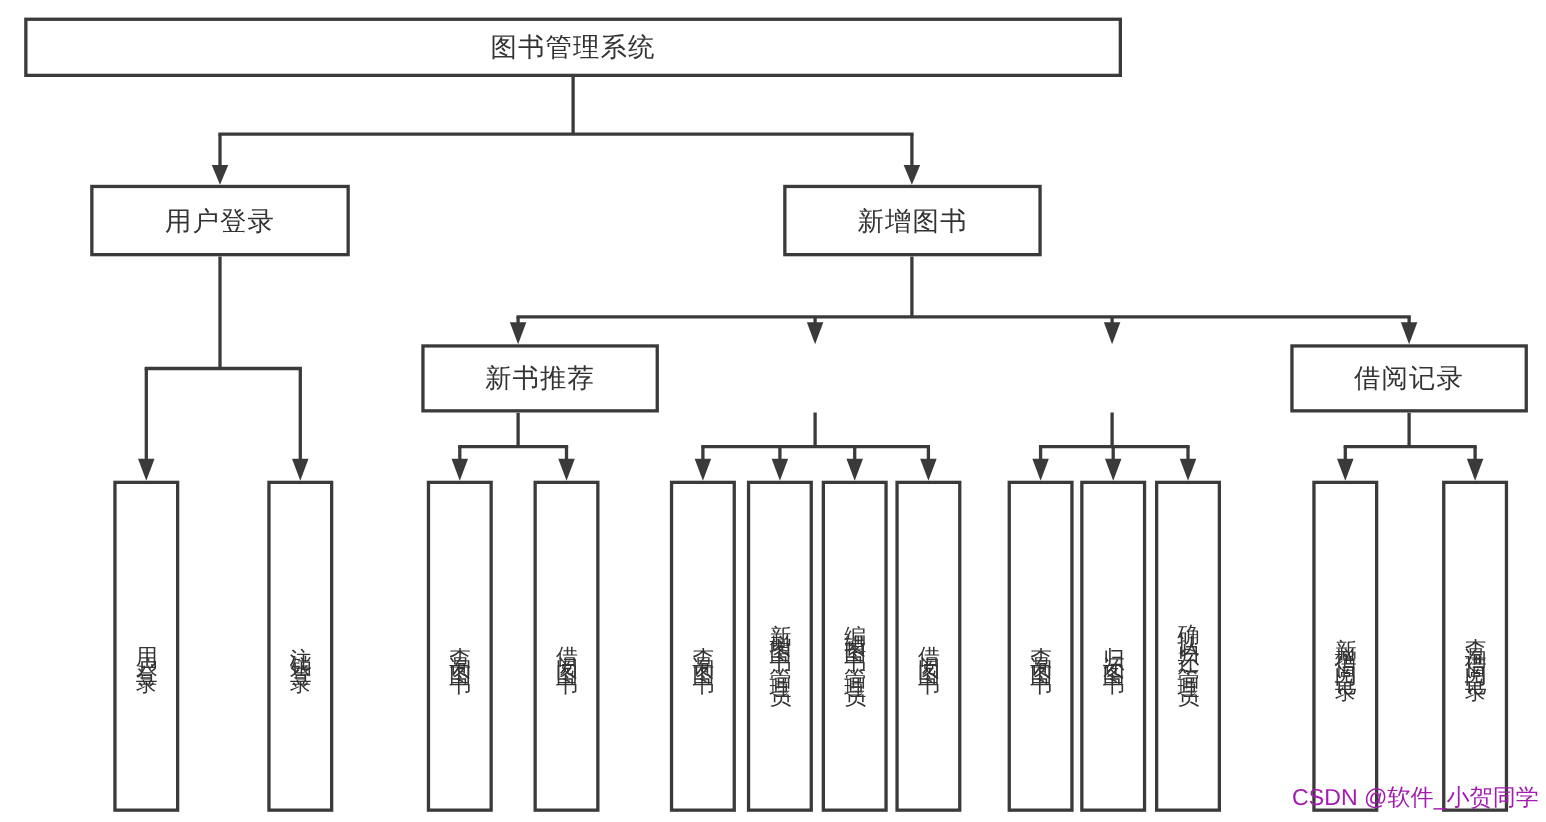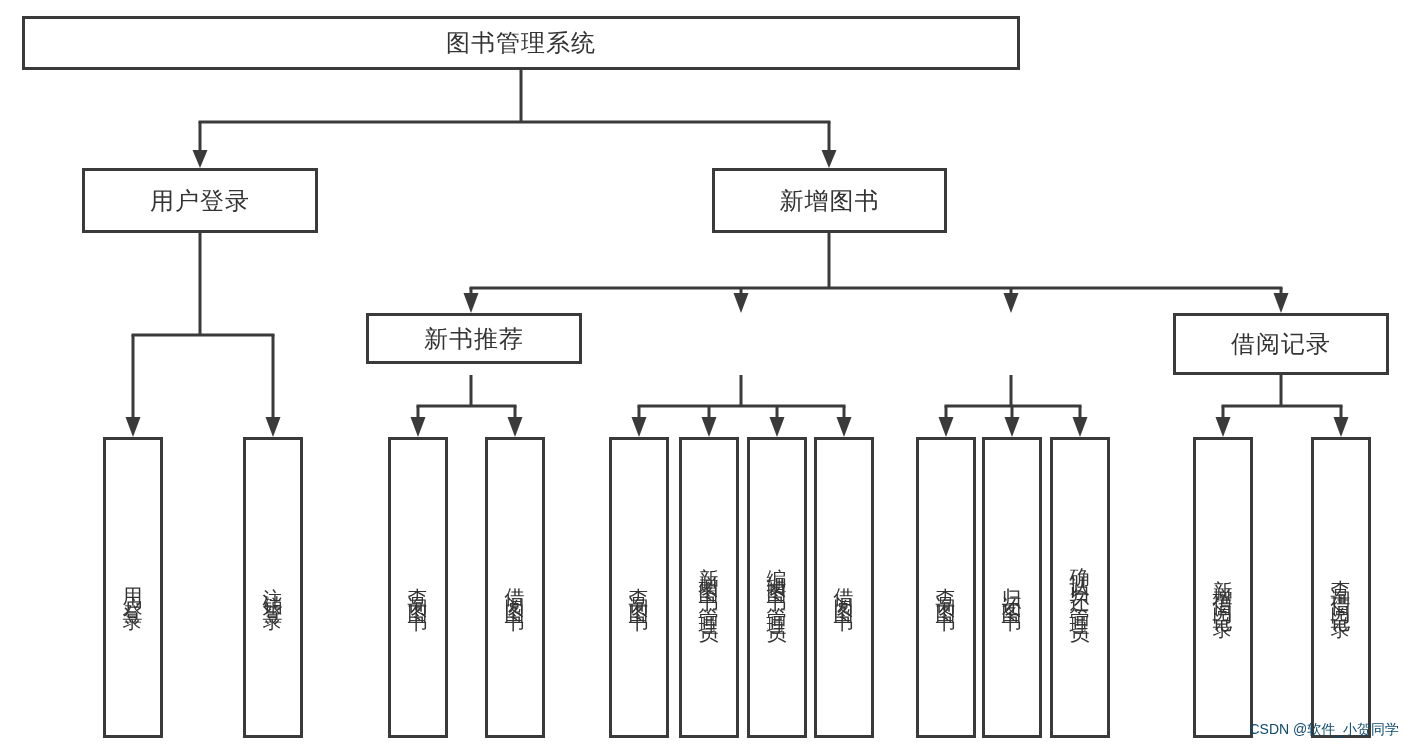--- a/index.html
+++ b/index.html
@@ -30,22 +30,22 @@
     writing-mode:vertical-rl;
     text-orientation:mixed;
     font-size:20px;
     letter-spacing:8px;
     line-height:1;
     color:#333333;
   }
   .watermark{
     position:absolute;
     right:6px;bottom:8px;
-    font-size:14px;
-    color:#0c4a6e;
+    font-size:21px;
+    color:#a21caf;
     z-index:3;
     white-space:nowrap;
   }
 </style>
 </head>
 <body>
 
 <div class="stage">
 
   <svg class="connectors" viewBox="0 0 1405 747" xmlns="http://www.w3.org/2000/svg">
@@ -128,21 +128,21 @@
     <span class="hlabel">图书管理系统</span>
   </div>
 
   <div class="box" style="left:82px;top:168px;width:236px;height:65px">
     <span class="hlabel">用户登录</span>
   </div>
   <div class="box" style="left:712px;top:168px;width:235px;height:65px">
     <span class="hlabel">新增图书</span>
   </div>
 
-  <div class="box" style="left:366px;top:313px;width:216px;height:51px">
+  <div class="box" style="left:383px;top:313px;width:216px;height:62px">
     <span class="hlabel">新书推荐</span>
   </div>
   <div class="box" style="left:1173px;top:313px;width:216px;height:62px">
     <span class="hlabel">借阅记录</span>
   </div>
 
   <div class="box leaf" style="left:103px;top:437px;width:60px;height:301px">
     <span class="vtext">用户登录</span>
   </div>
   <div class="box leaf" style="left:243px;top:437px;width:60px;height:301px">

